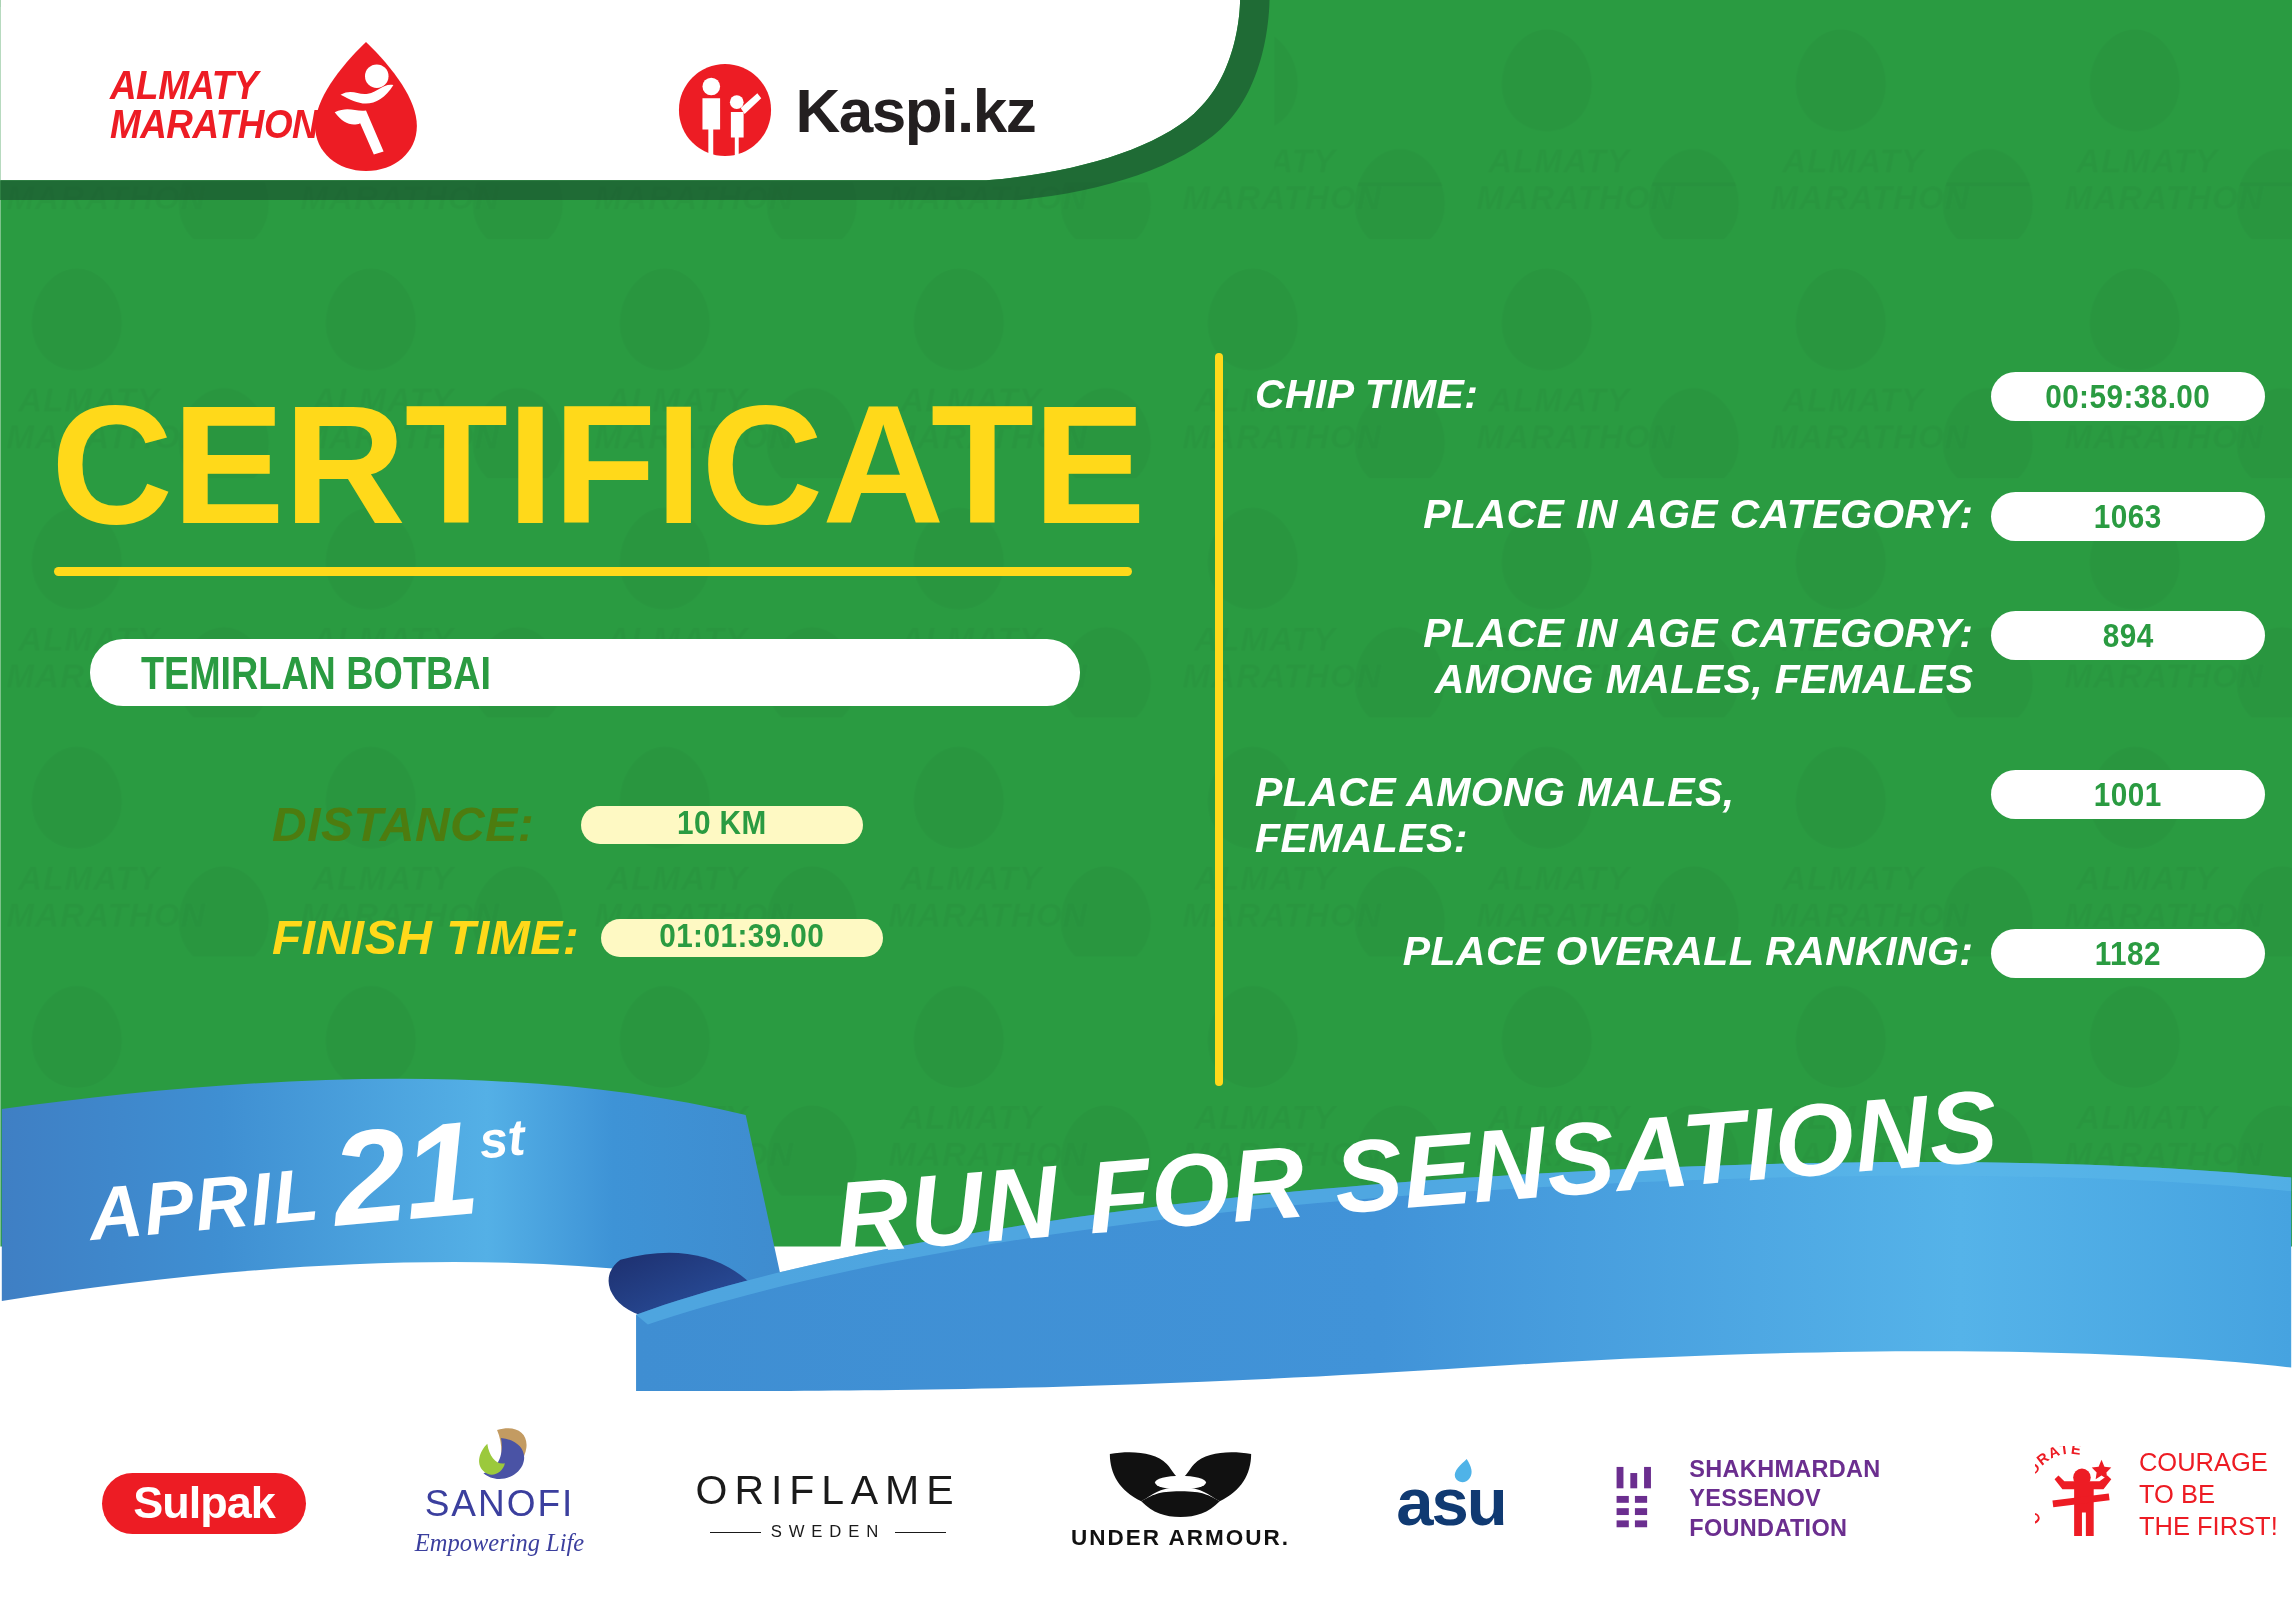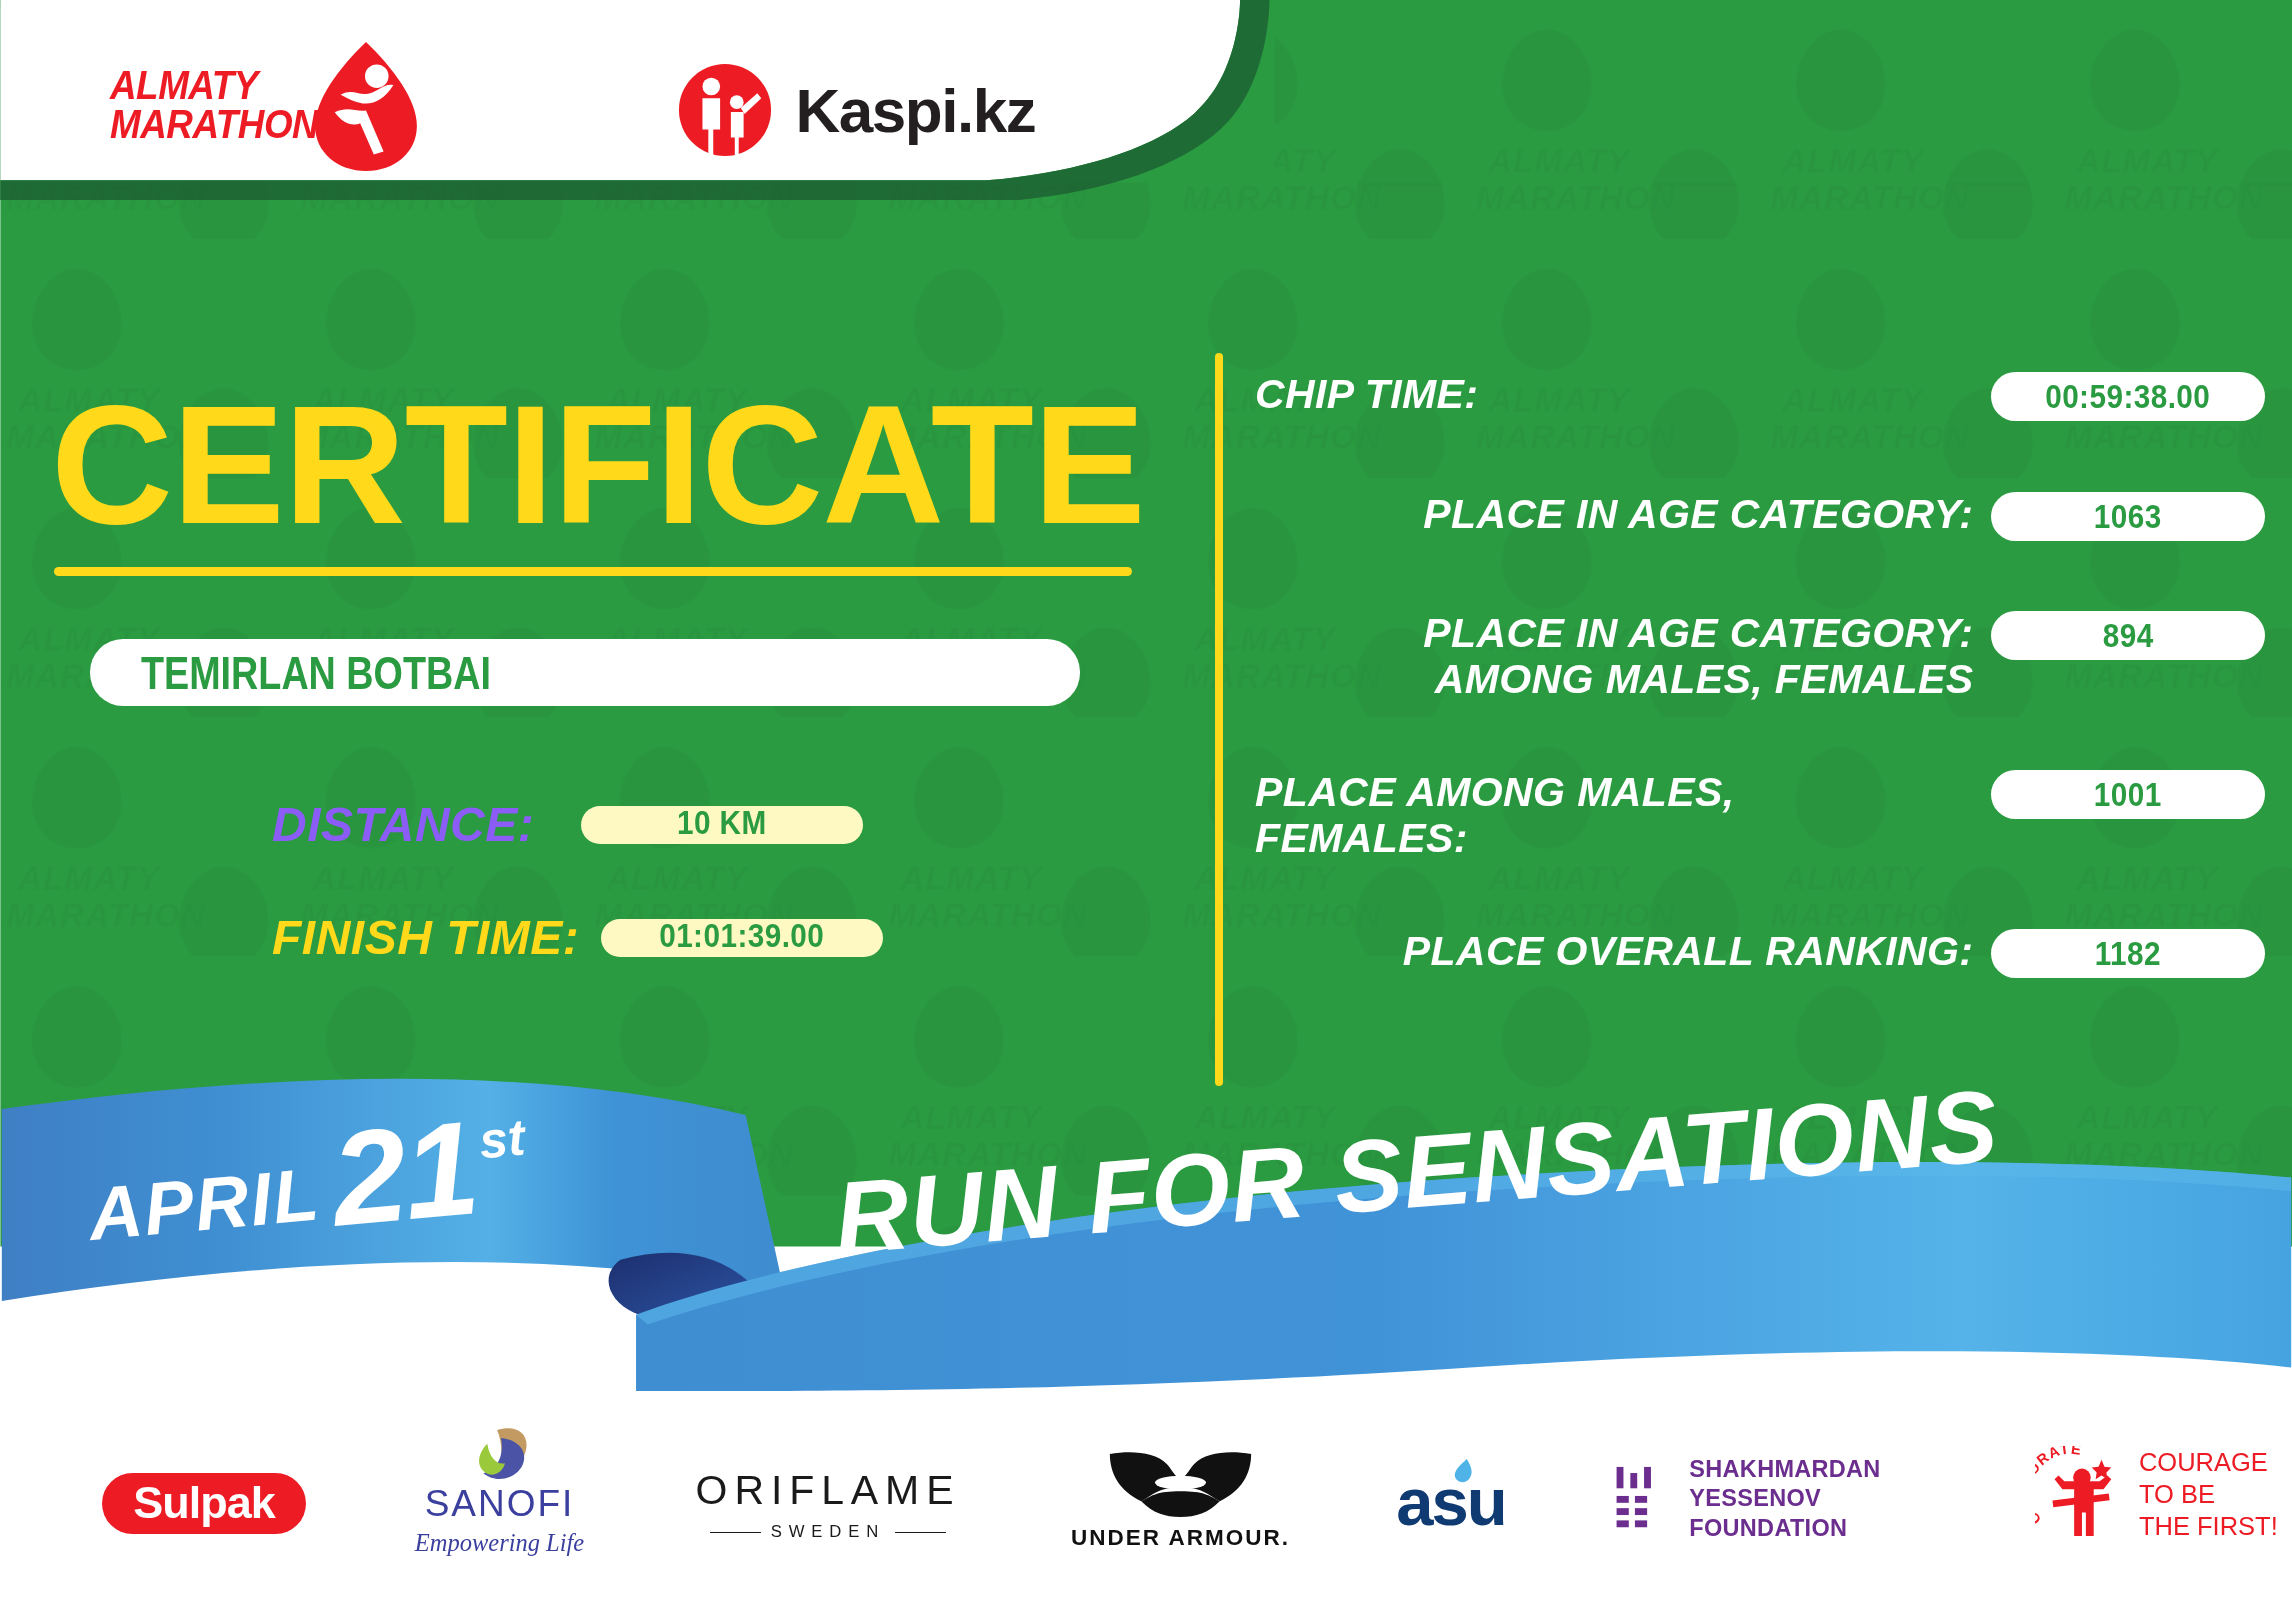--- a/index.html
+++ b/index.html
@@ -75,21 +75,21 @@
     white-space:nowrap;
   }
 
   .left-row { position:absolute; display:flex; align-items:center; }
   .left-label {
     font-weight:bold; font-style:italic;
     font-family:"Liberation Sans Narrow","Liberation Sans",sans-serif;
     font-size:48px; letter-spacing:0.5px; line-height:1;
     white-space:nowrap;
   }
-  .lbl-white { color:#8b5cf6; }
+  .lbl-white { color:#4d7c0f; }
   .lbl-yellow { color:#ffd91a; }
   .val-pill {
     background:#fef9c3; border-radius:25.5px; height:38px;
     display:flex; align-items:flex-start; justify-content:center;
   }
   .val-text {
     color:#2a9b41; font-weight:bold;
     font-family:"Liberation Sans Narrow","Liberation Sans",sans-serif;
     font-size:33px; letter-spacing:0.5px; line-height:1;
     transform:scaleX(0.9);

